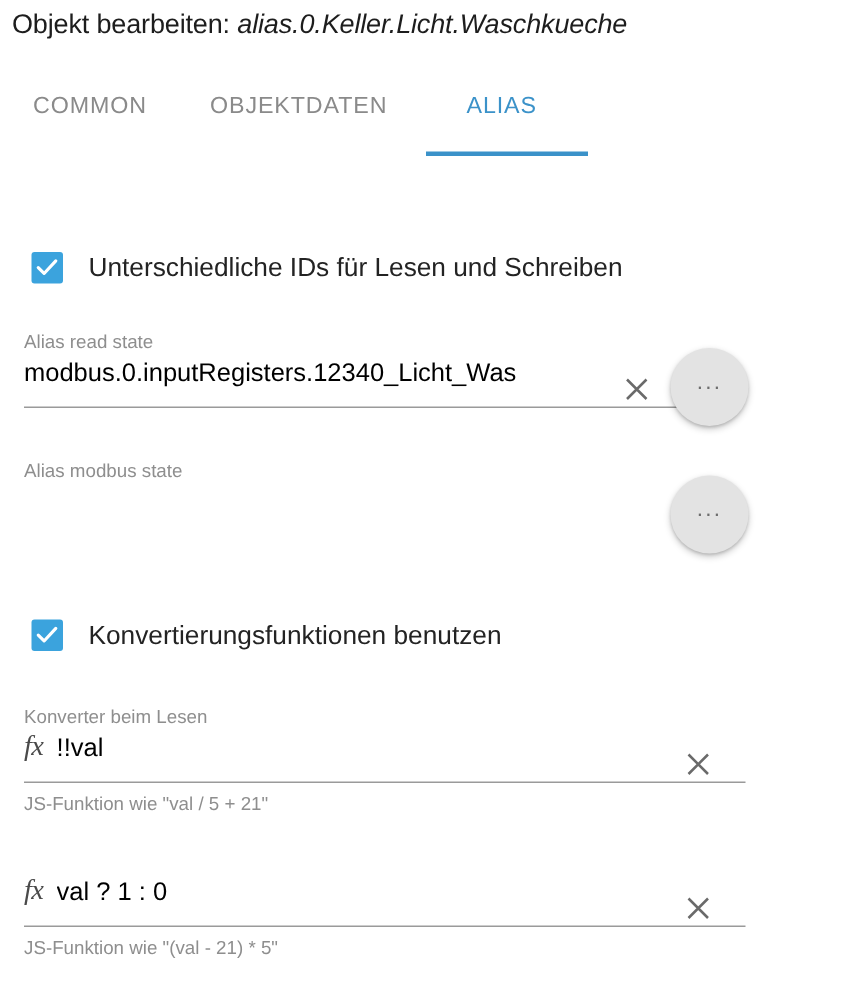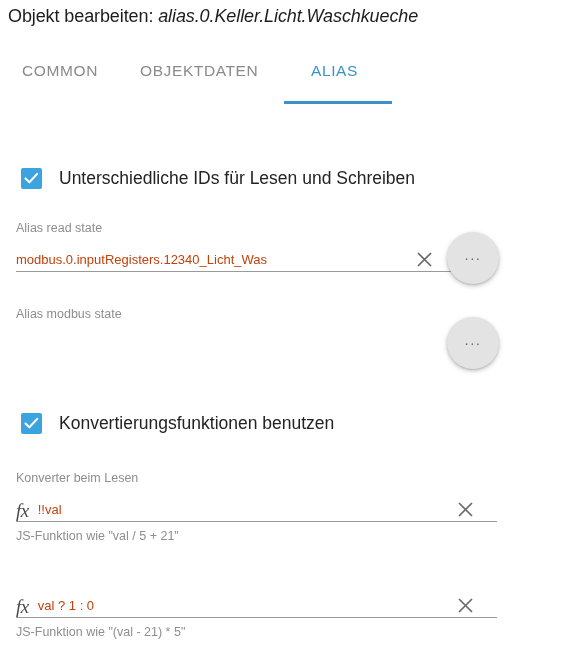--- a/index.html
+++ b/index.html
@@ -127,36 +127,36 @@
   .underline {
     position: absolute;
     left: 0;
     bottom: 0;
     height: 1px;
     background: #9a9a9a;
     width: 100%;
   }
 
   .field-value {
-    font-size: 13px;
-    color: #c2410c;
+    font-size: 17px;
+    color: #000000;
     white-space: nowrap;
     overflow: hidden;
-    padding-bottom: 5px;
+    padding-bottom: 13px;
     flex: 1 1 auto;
   }
   .field.alias-read .field-value,
   .field.alias-write .field-value { width: 400px; }
 
   .fx-icon {
     font-family: "Liberation Serif", serif;
     font-style: italic;
     font-size: 19px;
     color: #4a4a4a;
-    padding-bottom: 0;
+    padding-bottom: 13px;
     padding-right: 9px;
     flex: 0 0 auto;
     letter-spacing: -0.5px;
   }
 
   .clear-btn {
     background: none;
     border: none;
     padding: 0;
     margin: 0 0 3px 0;

